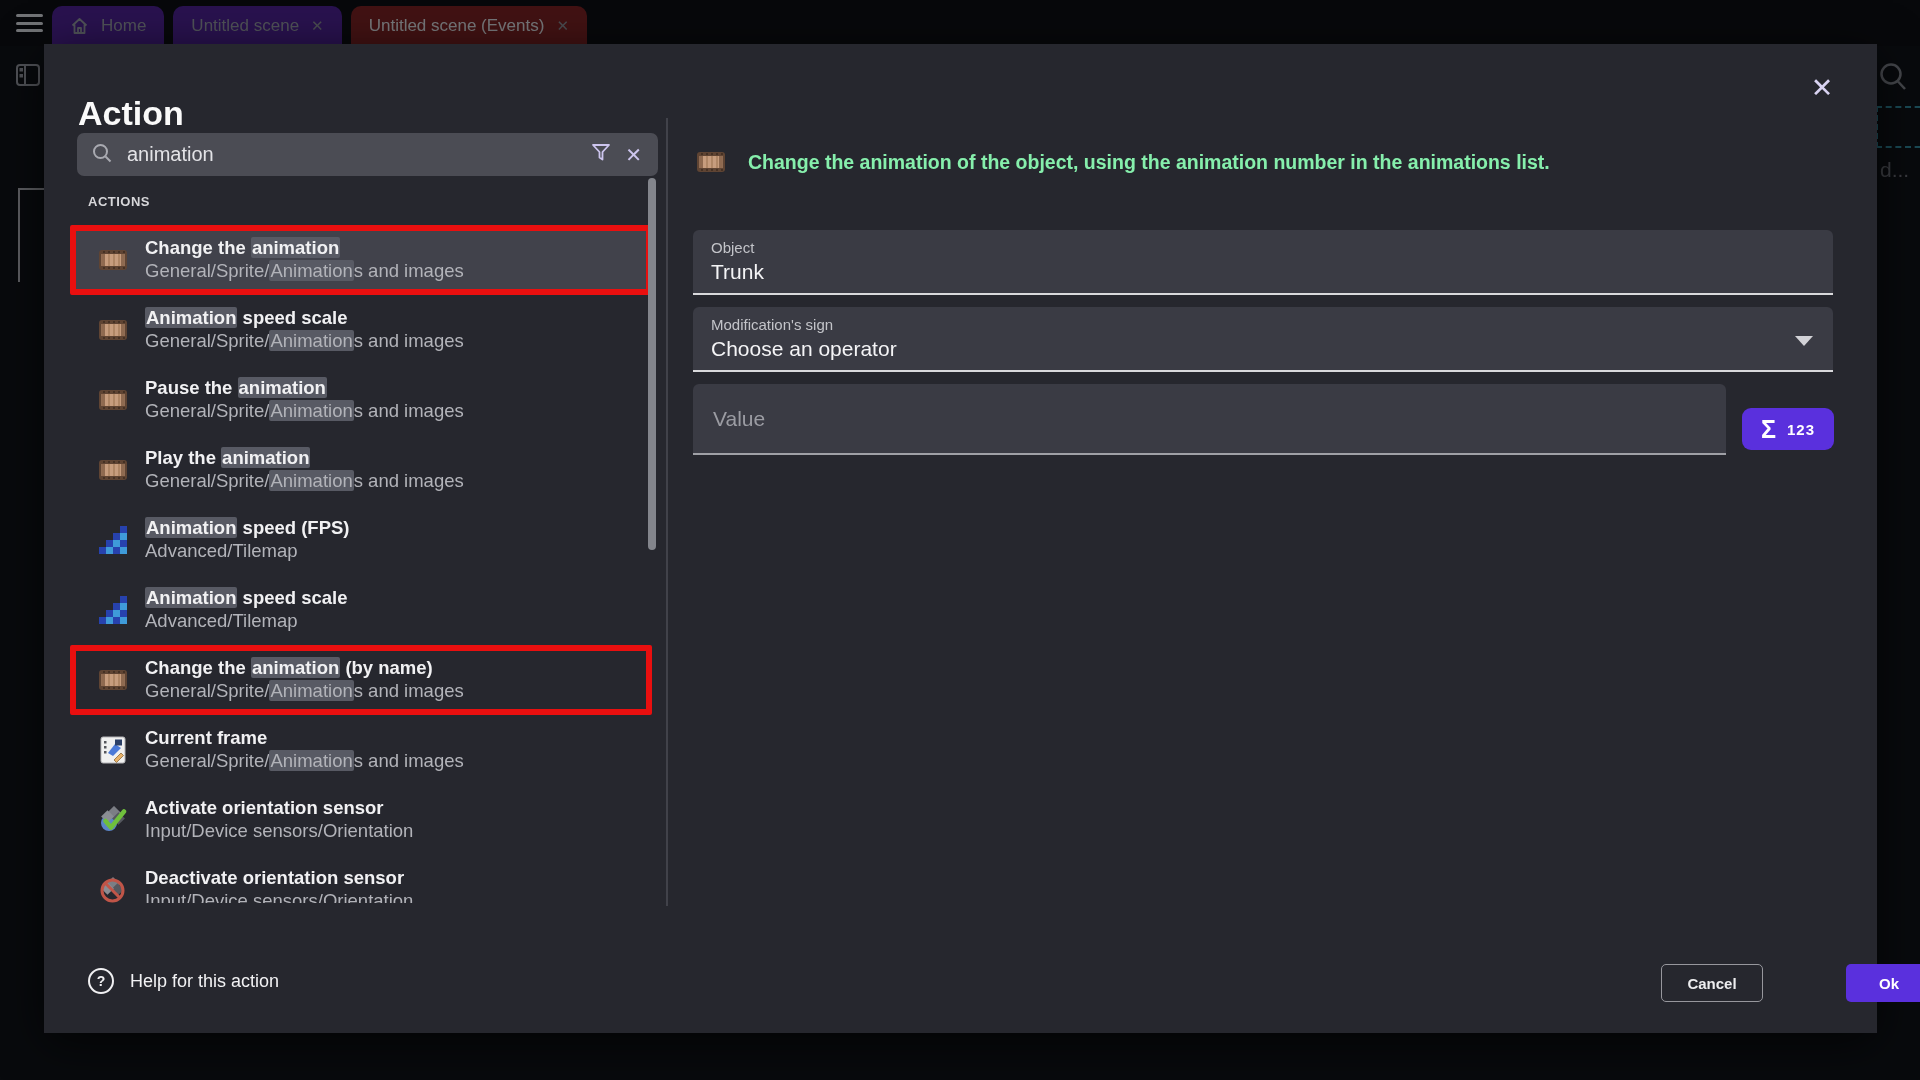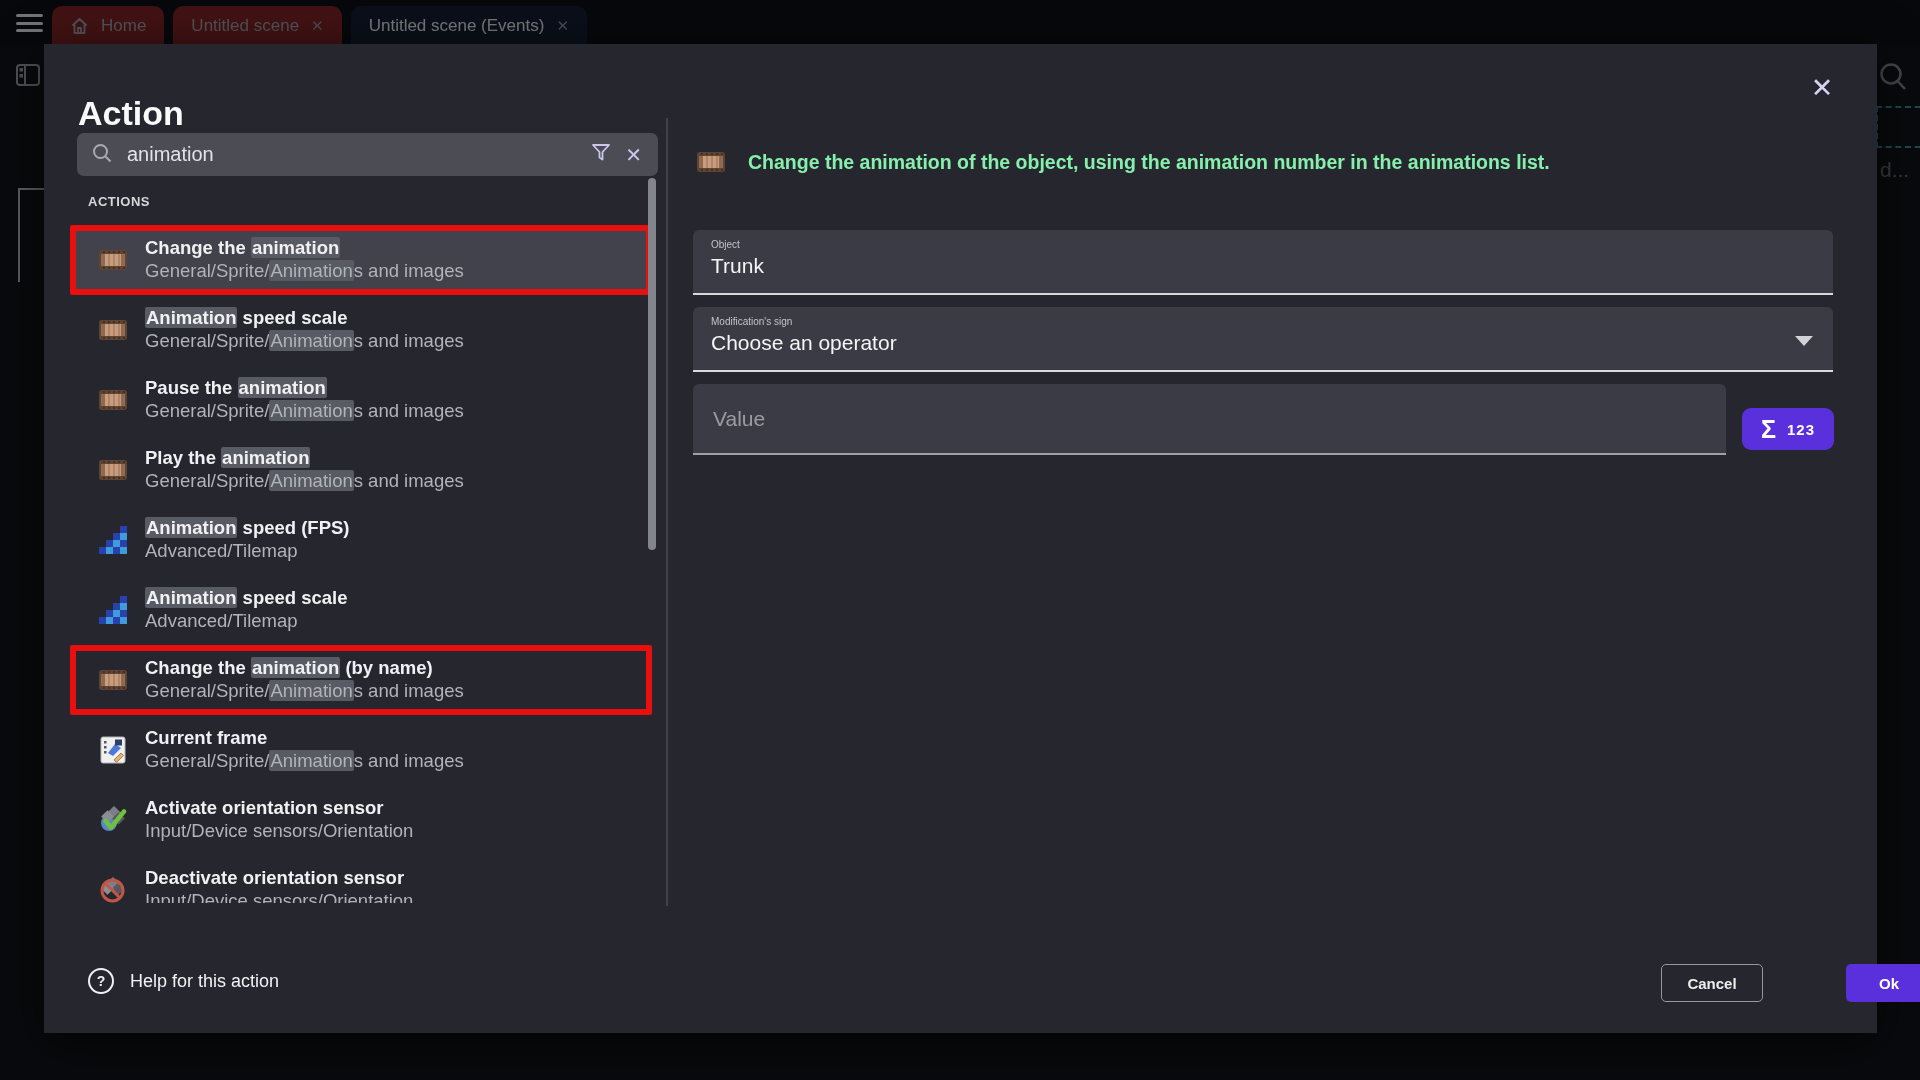--- a/index.html
+++ b/index.html
@@ -6,22 +6,22 @@
   .stage{position:relative;width:1920px;height:1080px;background:#0b0c10;overflow:hidden;
          font-family:"Liberation Sans",sans-serif;color:#e8e8ea;}
   .abs{position:absolute;}
 
   
   .topbar{position:absolute;left:0;top:0;width:1920px;height:46px;background:#08090d;}
   .hamburger{position:absolute;left:16px;top:14px;width:27px;height:18px;cursor:pointer;}
   .hamburger i{display:block;height:3px;background:#dfe0e5;border-radius:2px;margin-bottom:4.5px;}
   .tabs{position:absolute;left:52px;top:6px;height:40px;display:flex;gap:9px;}
   .tab{height:40px;border-radius:10px 10px 0 0;display:flex;align-items:center;gap:12px;
-       padding:0 18px;font-size:17px;background:#7f1d1d;color:#9b9ea6;cursor:pointer;box-sizing:border-box;}
-  .tab.active{background:#0f172a;color:#e9e9ec;text-align:right;}
+       padding:0 18px;font-size:17px;background:#4c1d95;color:#9b9ea6;cursor:pointer;box-sizing:border-box;}
+  .tab.active{background:#7f1d1d;color:#e9e9ec;text-align:right;}
   .tab-x{font-size:15px;color:#8e9097;cursor:pointer;}
   .tab-home svg{display:block;}
 
   
   .bg-search-icon{left:1876px;top:60px;}
   .dashed-box{left:1876px;top:106px;width:60px;height:38px;border:2px dashed var(--selection-teal,#2e8ca0);}
   .bg-trunc{left:1880px;top:158px;font-size:21px;color:#6f7178;}
   .panels-icon{left:15px;top:62px;}
   .bg-bracket{left:18px;top:188px;width:26px;height:92px;border-left:2px solid rgba(225,226,232,.8);
               border-top:2px solid rgba(225,226,232,.8);}
@@ -54,21 +54,21 @@
   .item-sub{font-size:18.5px;color:#b2b3b9;}
   .hl{background:var(--match-highlight,#585a64);border-radius:2px;padding:0 1px;}
   .scroll-thumb{left:604px;top:134px;width:8px;height:372px;background:#83858c;border-radius:4px;cursor:pointer;}
   .vdivider{left:622px;top:74px;width:2px;height:788px;background:#41424a;}
 
   
   .desc{left:652px;top:104px;display:flex;align-items:center;gap:22px;}
   .desc-text{font-size:19.5px;font-weight:700;color:#86efac;}
   .field{left:649px;width:1140px;height:65px;background:#3a3b44;border-radius:6px 6px 0 0;
          box-sizing:border-box;padding:9px 18px;cursor:pointer;}
-  .field .flabel{font-size:10px;color:#c3c4c9;}
+  .field .flabel{font-size:15px;color:#c3c4c9;}
   .field .fvalue{font-size:21px;color:#f4f4f6;margin-top:4px;}
   .u-bright{border-bottom:2px solid #d9d9dc;}
   .f-object{top:186px;}
   .f-operator{top:263px;}
   .caret{position:absolute;right:20px;top:29px;width:0;height:0;border-left:9px solid transparent;
          border-right:9px solid transparent;border-top:10px solid #d2d2d7;}
   .f-value{left:649px;top:340px;width:1033px;height:71px;background:#3a3b44;border-radius:6px 6px 0 0;
            border-bottom:2px solid #9fa0a6;box-sizing:border-box;display:flex;align-items:center;padding:0 18px;}
   .f-value input{width:100%;background:transparent;border:none;outline:none;font-size:21px;color:#eaeaec;
                  font-family:"Liberation Sans",sans-serif;}

